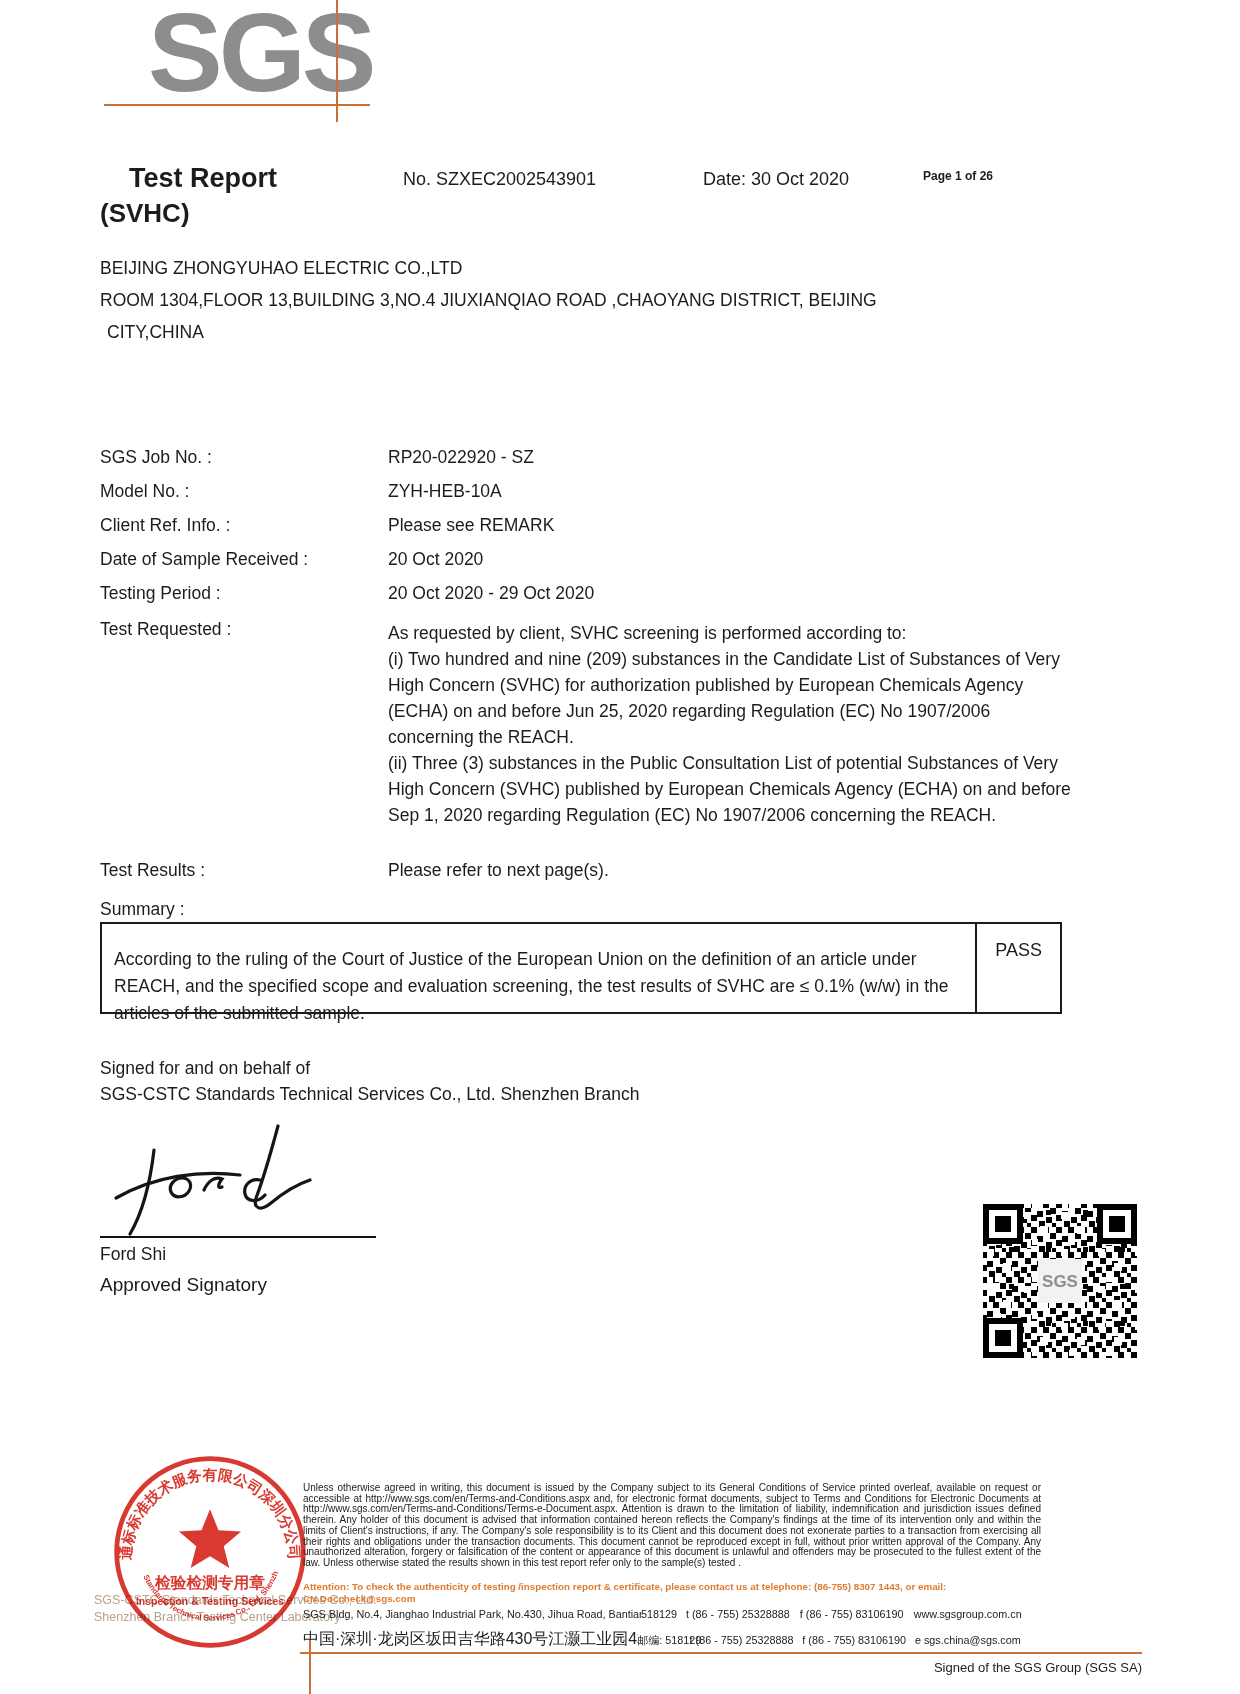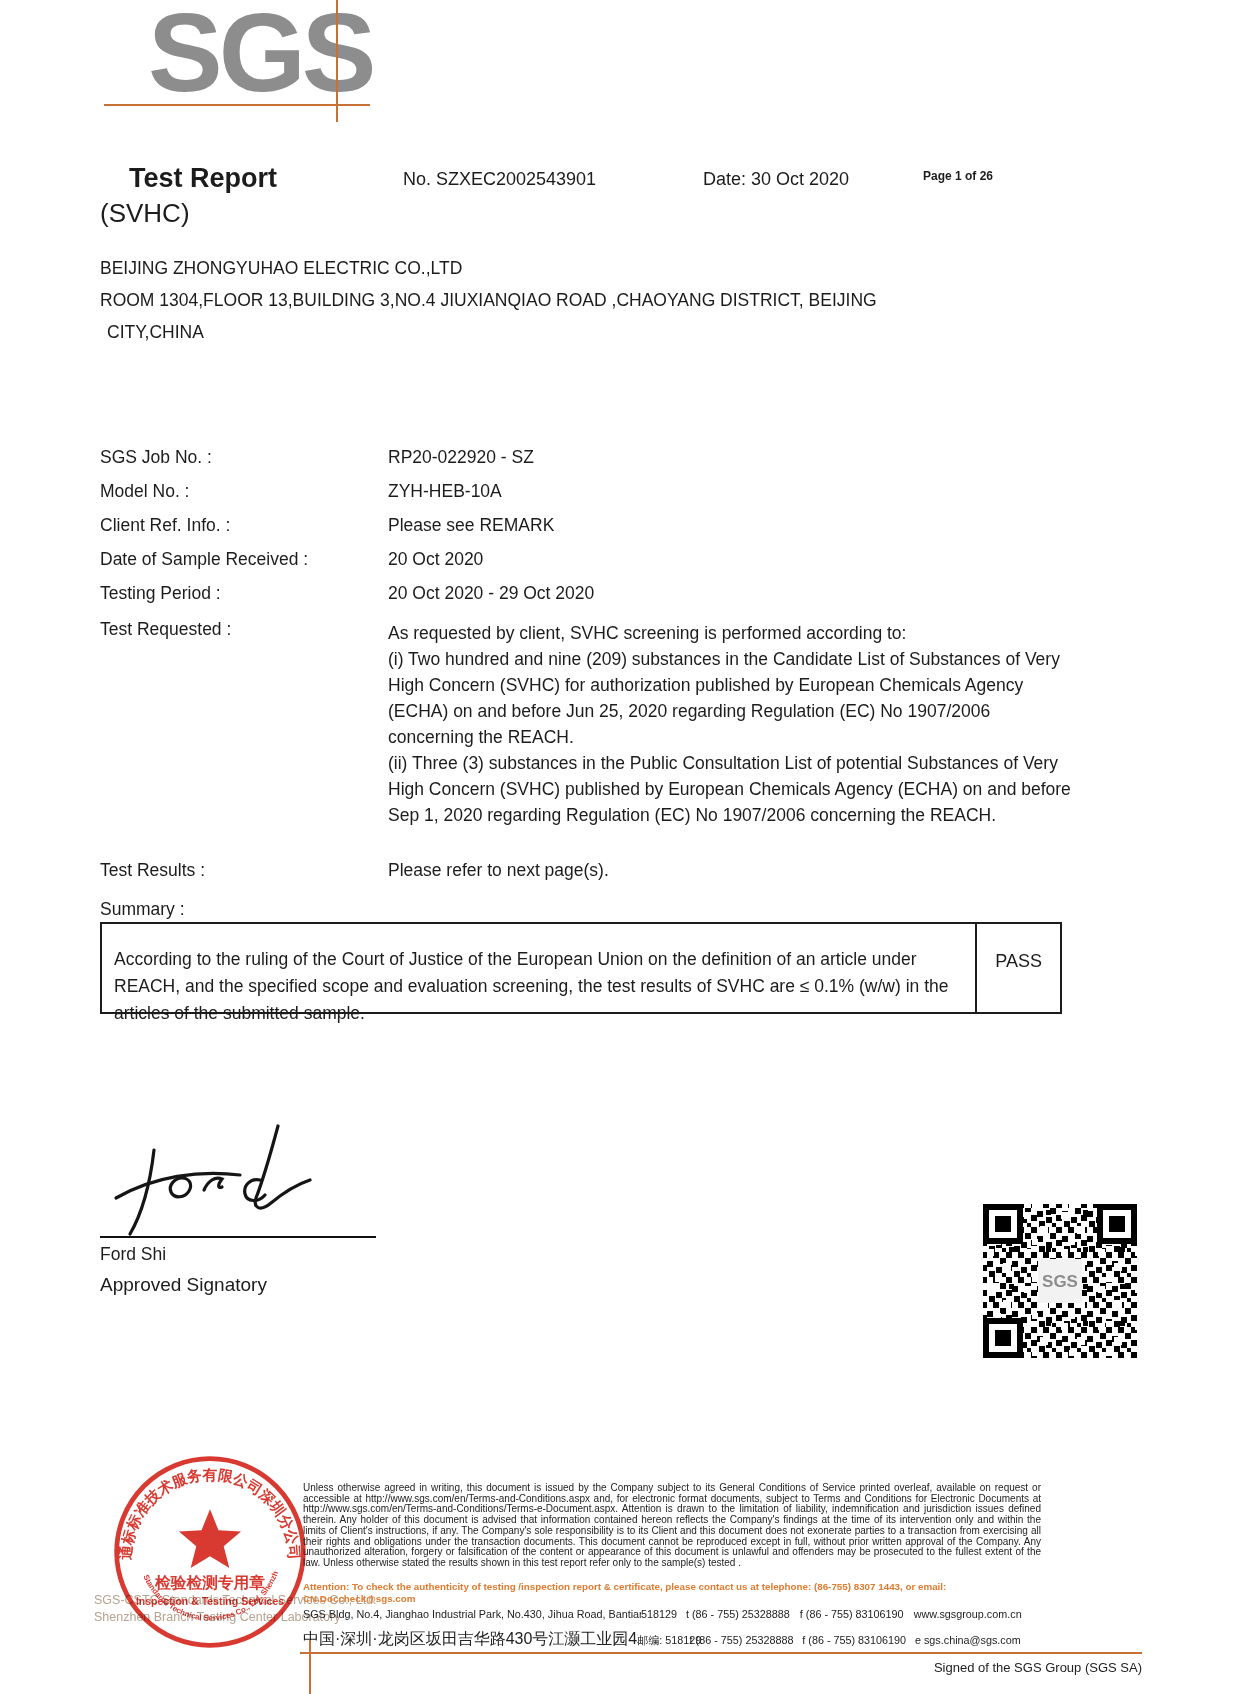--- a/index.html
+++ b/index.html
@@ -6,40 +6,40 @@
   html,body { background:#ffffff; }
   body { font-family:"Liberation Sans", sans-serif; color:#1c1c1c; }
   .page { position:relative; width:1240px; height:1694px; background:#fff; overflow:hidden; }
 
   
   .logo-sgs { position:absolute; left:148px; top:-12px; font-size:112px; font-weight:bold; color:#8d8d8d; letter-spacing:-4px; font-family:"Liberation Sans",sans-serif; }
   .logo-hline { position:absolute; left:104px; top:104px; width:266px; height:2px; background:#c87137; }
   .logo-vline { position:absolute; left:336px; top:0; width:2px; height:122px; background:#c87137; }
 
   .title-main { position:absolute; left:100px; top:163px; font-size:27px; font-weight:bold;margin-left:29px; }
-  .title-sub  { position:absolute; left:100px; top:198px; font-size:26px; font-weight:normal; }
+  .title-sub  { position:absolute; left:100px; top:198px; font-size:26px; font-weight:bold; }
   .hdr-no   { position:absolute; left:403px; top:169px; font-size:18px; }
   .hdr-date { position:absolute; left:703px; top:169px; font-size:18px; }
   .hdr-page { position:absolute; left:923px; top:169px; font-size:12px;font-weight:bold; }
 
   .client-block { position:absolute; left:100px; top:252px; font-size:17.5px; line-height:32px; white-space:nowrap; }
   .client-block .l3 { padding-left:7px; }
 
   .sample-line { position:absolute; left:103px; top:411px; font-size:17.5px; }
 
   .kv { position:absolute; left:100px; font-size:17.5px; }
   .kv .lab { position:absolute; left:0; white-space:nowrap; }
   .kv .val { position:absolute; left:288px; white-space:nowrap; }
   .para-block { position:absolute; left:388px; top:620px; width:692px; font-size:17.5px; line-height:26px; }
   .para-block p { margin:0; }
 
   .summary-label { position:absolute; left:100px; top:899px; font-size:17.5px; }
   .summary-box { position:absolute; left:100px; top:922px; width:962px; height:92px; border:2px solid #1c1c1c; display:flex; }
   .summary-text { flex:1 1 auto; padding:22px 12px; font-size:17.5px; line-height:27px; }
-  .summary-verdict { width:187px; border-left:2px solid #1c1c1c; text-align:center; padding-top:27px; font-size:18px; }
+  .summary-verdict { width:187px; border-left:2px solid #1c1c1c; text-align:center; padding-top:16px; font-size:18px; }
 
   .signed-block { position:absolute; left:100px; top:1055px; font-size:17.5px; line-height:26px; }
   .signature-svg { position:absolute; left:102px; top:1118px; }
   .sig-line { position:absolute; left:100px; top:1236px; width:276px; height:2px; background:#111; }
   .sig-name { position:absolute; left:100px; top:1244px; font-size:17.5px; }
   .sig-role { position:absolute; left:100px; top:1274px; font-size:19px; }
 
   .qr-wrap { position:absolute; left:981px; top:1202px; }
 
   
@@ -116,20 +116,24 @@
     <span class="lab">Test Results :</span>
     <span class="val">Please refer to next page(s).</span>
   </div>
 
   <div class="summary-label">Summary :</div>
   <div class="summary-box">
     <div class="summary-text">According to the ruling of the Court of Justice of the European Union on the definition of an article under REACH, and the specified scope and evaluation screening, the test results of SVHC are ≤ 0.1% (w/w) in the articles of the submitted sample.</div>
     <div class="summary-verdict">PASS</div>
   </div>
 
+  <div class="signed-block">
+    <div>Signed for and on behalf of</div>
+    <div>SGS-CSTC Standards Technical Services Co., Ltd. Shenzhen Branch</div>
+  </div>
 
   <svg class="signature-svg" width="250" height="122" viewBox="0 0 250 122">
     <g fill="none" stroke="#151515" stroke-width="3.2" stroke-linecap="round">
       <path d="M52,32 C49,58 42,92 28,116"></path>
       <path d="M14,80 C52,58 98,52 138,57"></path>
       <path d="M80,60 C73,60 66,67 69,74 C72,81 83,80 87,73 C91,66 87,60 80,60"></path>
       <path d="M102,72 C106,63 113,58 120,61 C116,66 115,71 120,69"></path>
       <path d="M158,62 C149,60 141,67 143,76 C145,84 156,85 163,77"></path>
       <path d="M176,8 C169,34 161,62 154,80 C151,90 158,94 169,85 C181,75 196,66 208,62"></path>
     </g>

